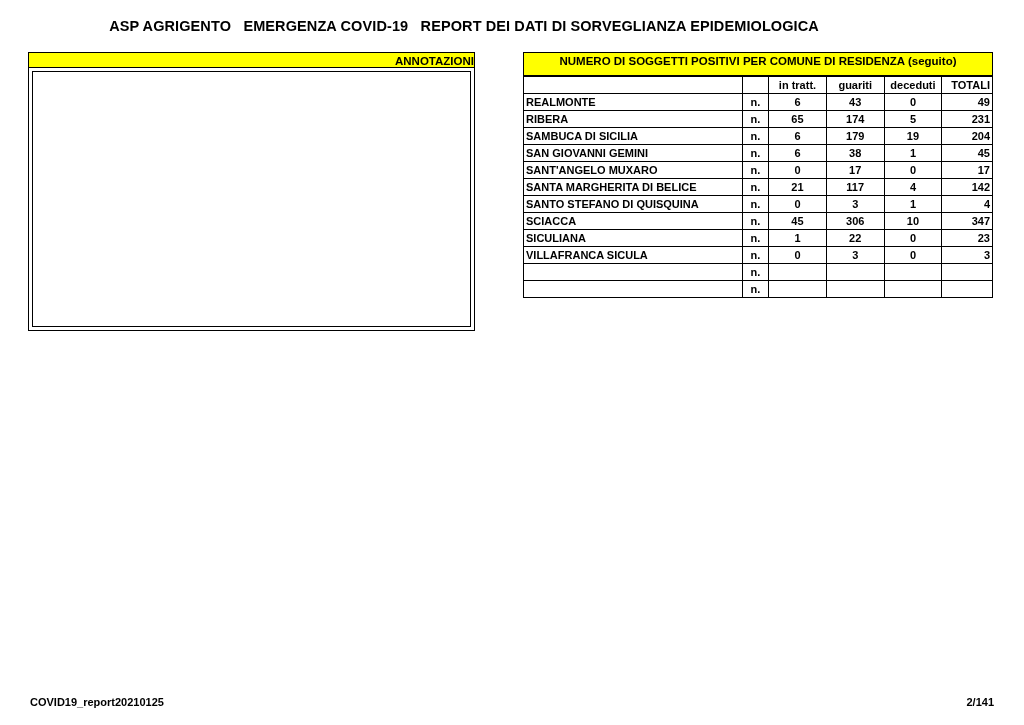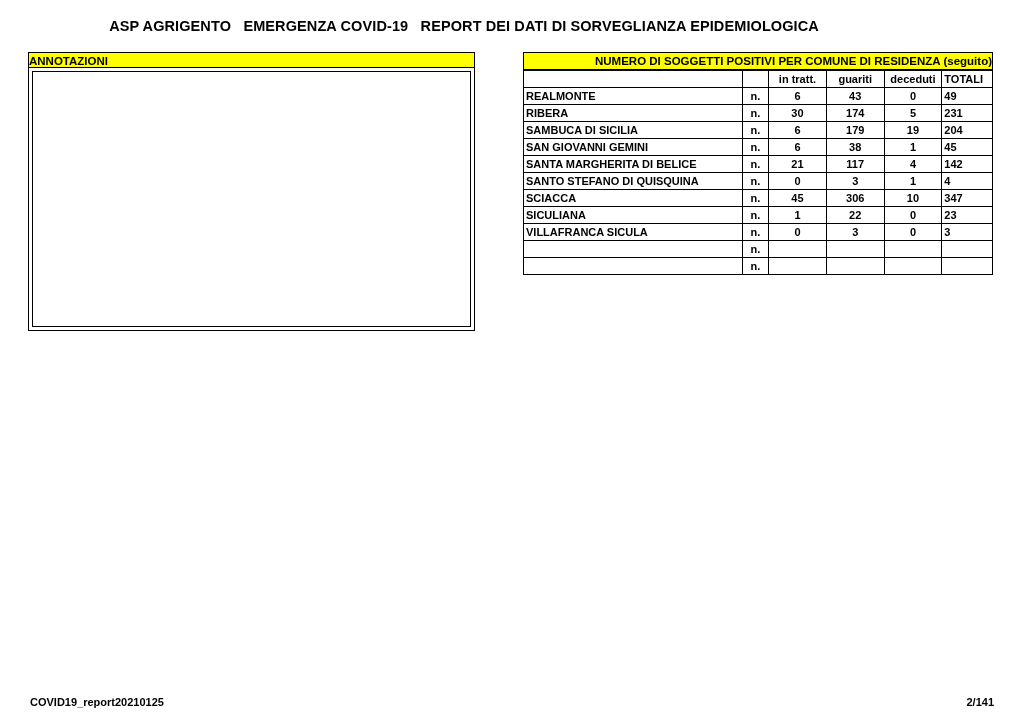--- a/index.html
+++ b/index.html
@@ -31,21 +31,21 @@
   
   .annotazioni-panel {
     position: absolute;
     left: 28px;
     top: 52px;
     width: 447px;
   }
   .annotazioni-header {
     background: #ffff00;
     border: 1.5px solid #000000;
-    text-align: left;
+    text-align: right;
     font-size: 11.5px;
     font-weight: bold;
     line-height: 16px;
     height: 16px;
     box-sizing: border-box;
   }
   .annotazioni-body {
     border: 1.5px solid #000000;
     border-top: none;
     height: 263px;
@@ -67,25 +67,25 @@
   .table-panel {
     position: absolute;
     left: 523px;
     top: 52px;
     width: 470px;
   }
   .table-title {
     background: #ffff00;
     border: 1.5px solid #000000;
     border-bottom: 1px solid #000000;
-    text-align: right;
+    text-align: center;
     font-size: 11.5px;
     font-weight: bold;
     line-height: 16px;
-    height: 18px;
+    height: 24px;
     box-sizing: border-box;
   }
   table.data-table {
     border-collapse: collapse;
     width: 470px;
     table-layout: fixed;
     font-size: 11px;
   }
   table.data-table td, table.data-table th {
     border: 1px solid #000000;
@@ -93,21 +93,21 @@
     padding: 0 2px;
     box-sizing: border-box;
     font-weight: bold;
     vertical-align: middle;
     overflow: hidden;
     white-space: nowrap;
   }
   .col-name   { width: 216px; text-align: left; }
   .col-n      { width: 26px;  text-align: center; font-weight: bold; }
   .col-val    { width: 57px;  text-align: center; }
-  .col-tot    { width: 50px;  text-align: left; }
+  .col-tot    { width: 50px;  text-align: right; }
 
   thead td {
     text-align: center;
     font-weight: bold;
     border-top: 1.5px solid #000000;
     margin-top: 18px;
   }
   thead td.blank-head {
     border-left: 1.5px solid #000000;
   }
@@ -161,21 +161,21 @@
           <td class="col-name">REALMONTE</td>
           <td class="col-n">n.</td>
           <td class="col-val">6</td>
           <td class="col-val">43</td>
           <td class="col-val">0</td>
           <td class="col-tot">49</td>
         </tr>
         <tr>
           <td class="col-name">RIBERA</td>
           <td class="col-n">n.</td>
-          <td class="col-val">30</td>
+          <td class="col-val">65</td>
           <td class="col-val">174</td>
           <td class="col-val">5</td>
           <td class="col-tot">231</td>
         </tr>
         <tr>
           <td class="col-name">SAMBUCA DI SICILIA</td>
           <td class="col-n">n.</td>
           <td class="col-val">6</td>
           <td class="col-val">179</td>
           <td class="col-val">19</td>
@@ -183,20 +183,28 @@
         </tr>
         <tr>
           <td class="col-name">SAN GIOVANNI GEMINI</td>
           <td class="col-n">n.</td>
           <td class="col-val">6</td>
           <td class="col-val">38</td>
           <td class="col-val">1</td>
           <td class="col-tot">45</td>
         </tr>
         <tr>
+          <td class="col-name">SANT'ANGELO MUXARO</td>
+          <td class="col-n">n.</td>
+          <td class="col-val">0</td>
+          <td class="col-val">17</td>
+          <td class="col-val">0</td>
+          <td class="col-tot">17</td>
+        </tr>
+        <tr>
           <td class="col-name">SANTA MARGHERITA DI BELICE</td>
           <td class="col-n">n.</td>
           <td class="col-val">21</td>
           <td class="col-val">117</td>
           <td class="col-val">4</td>
           <td class="col-tot">142</td>
         </tr>
         <tr>
           <td class="col-name">SANTO STEFANO DI QUISQUINA</td>
           <td class="col-n">n.</td>

